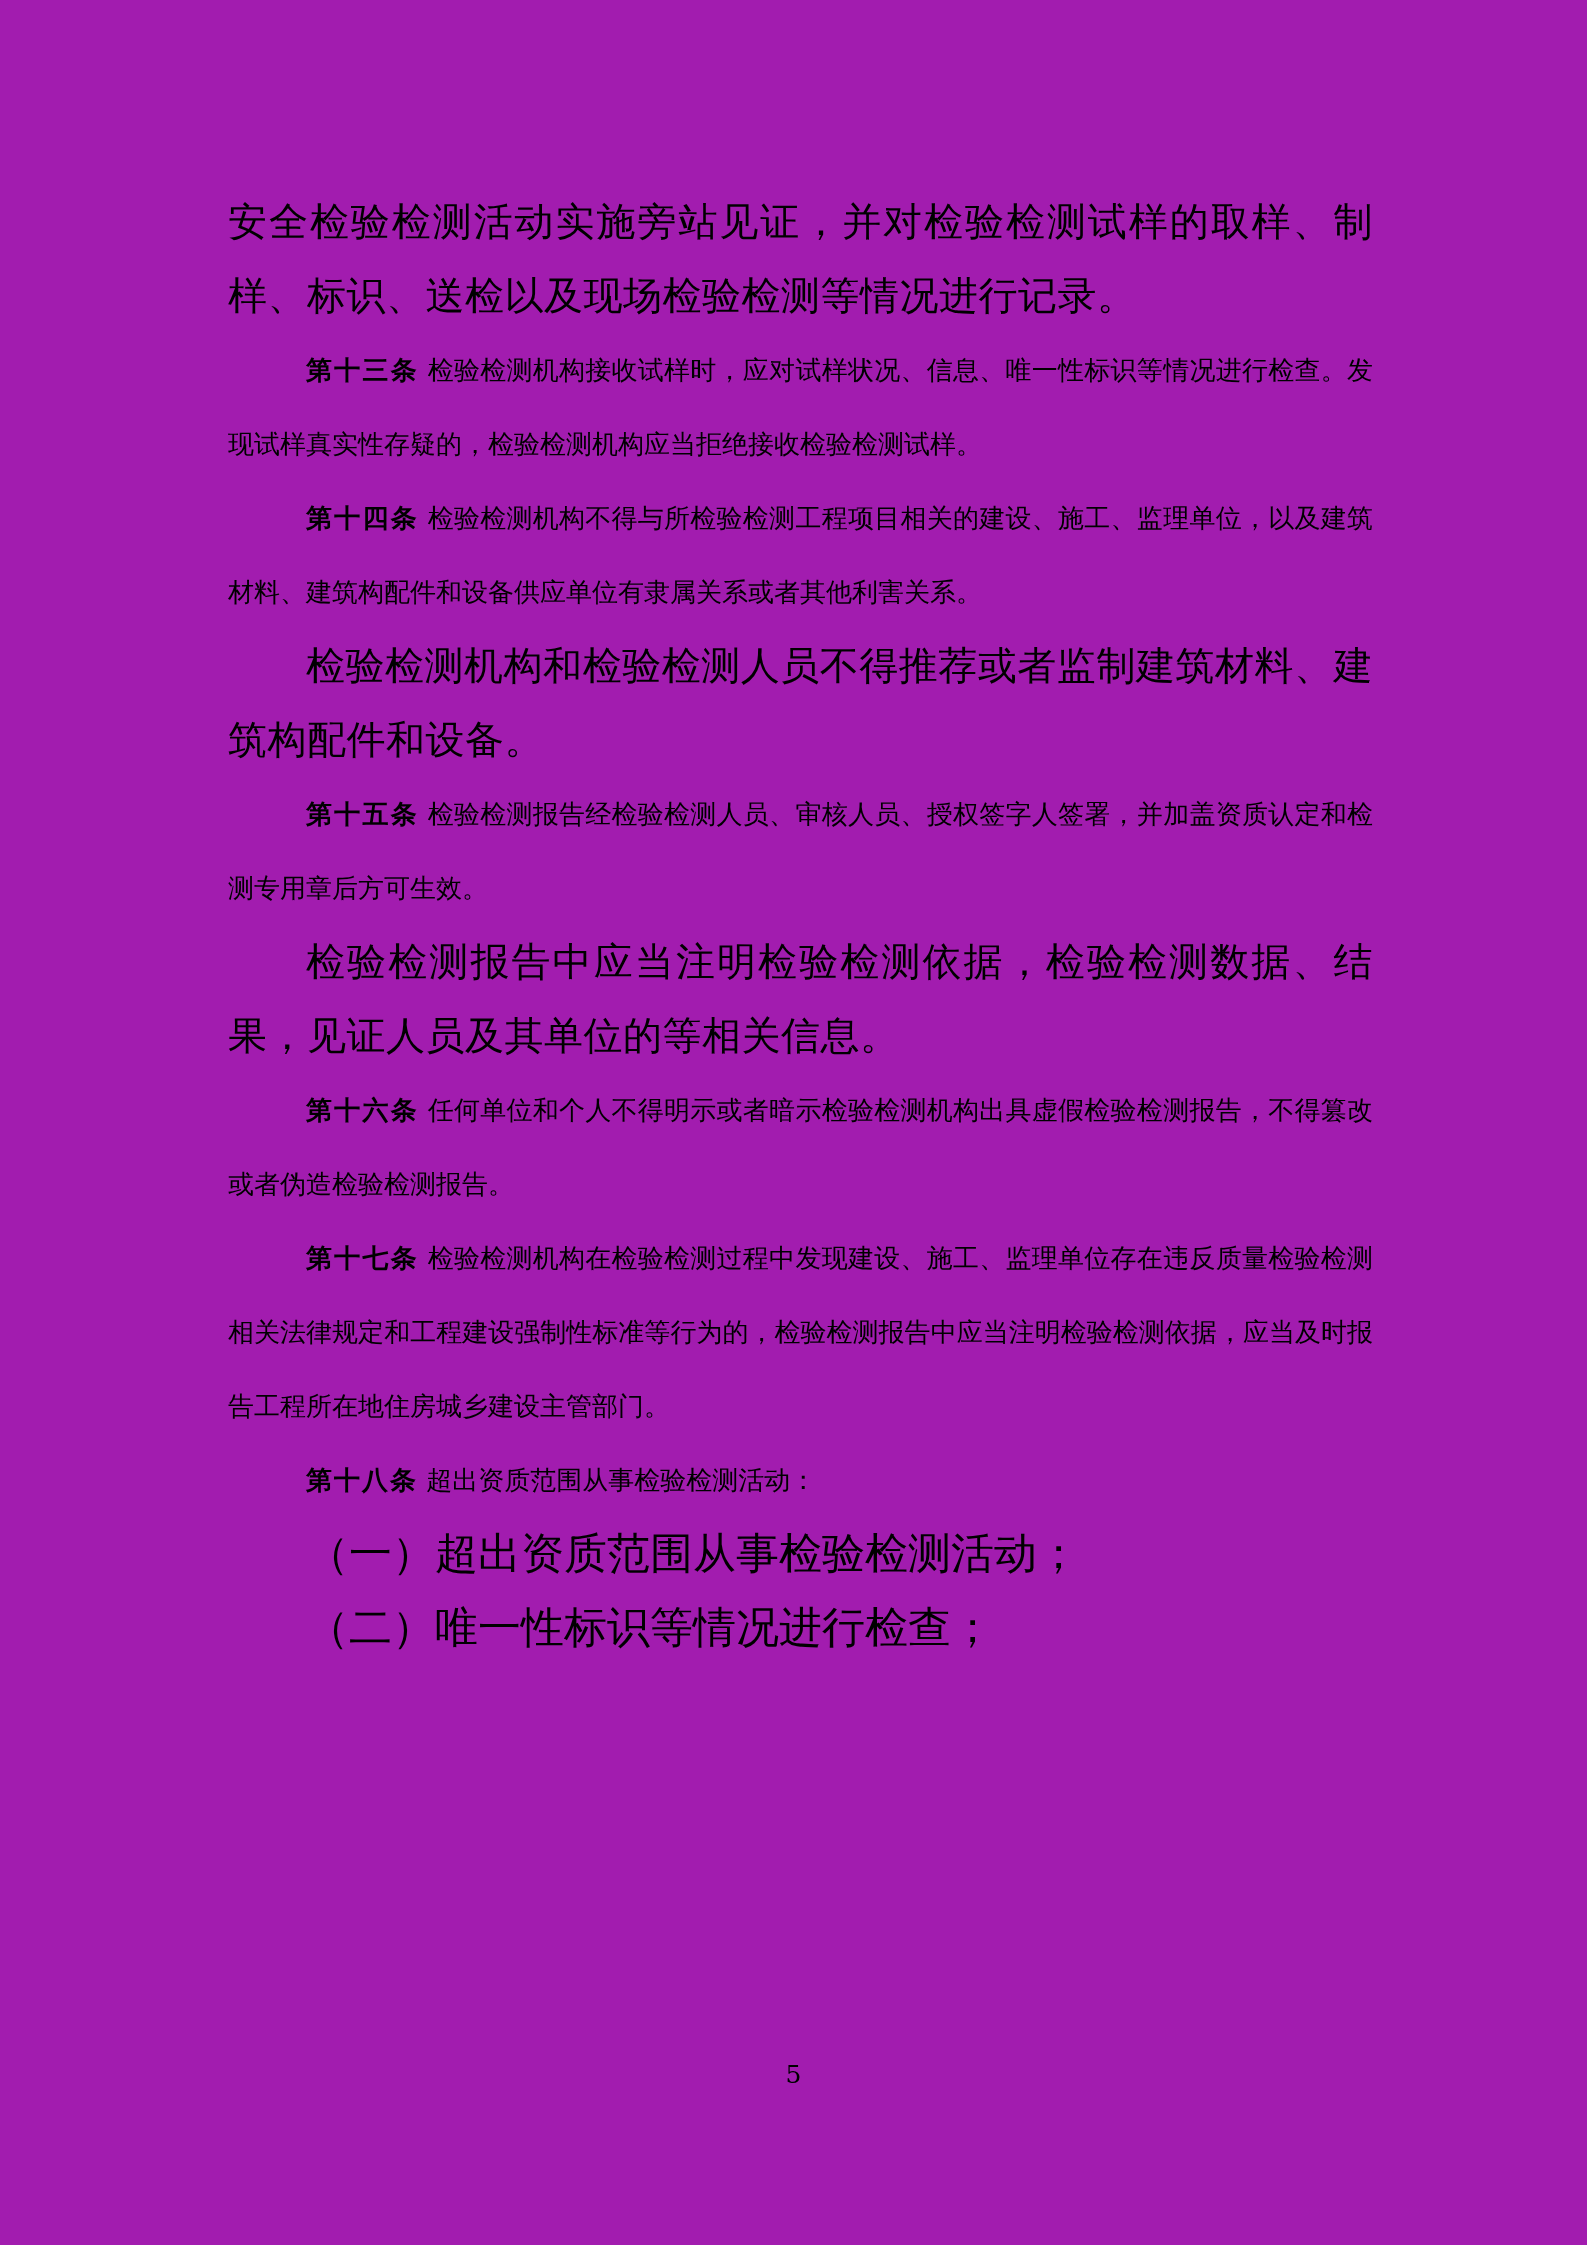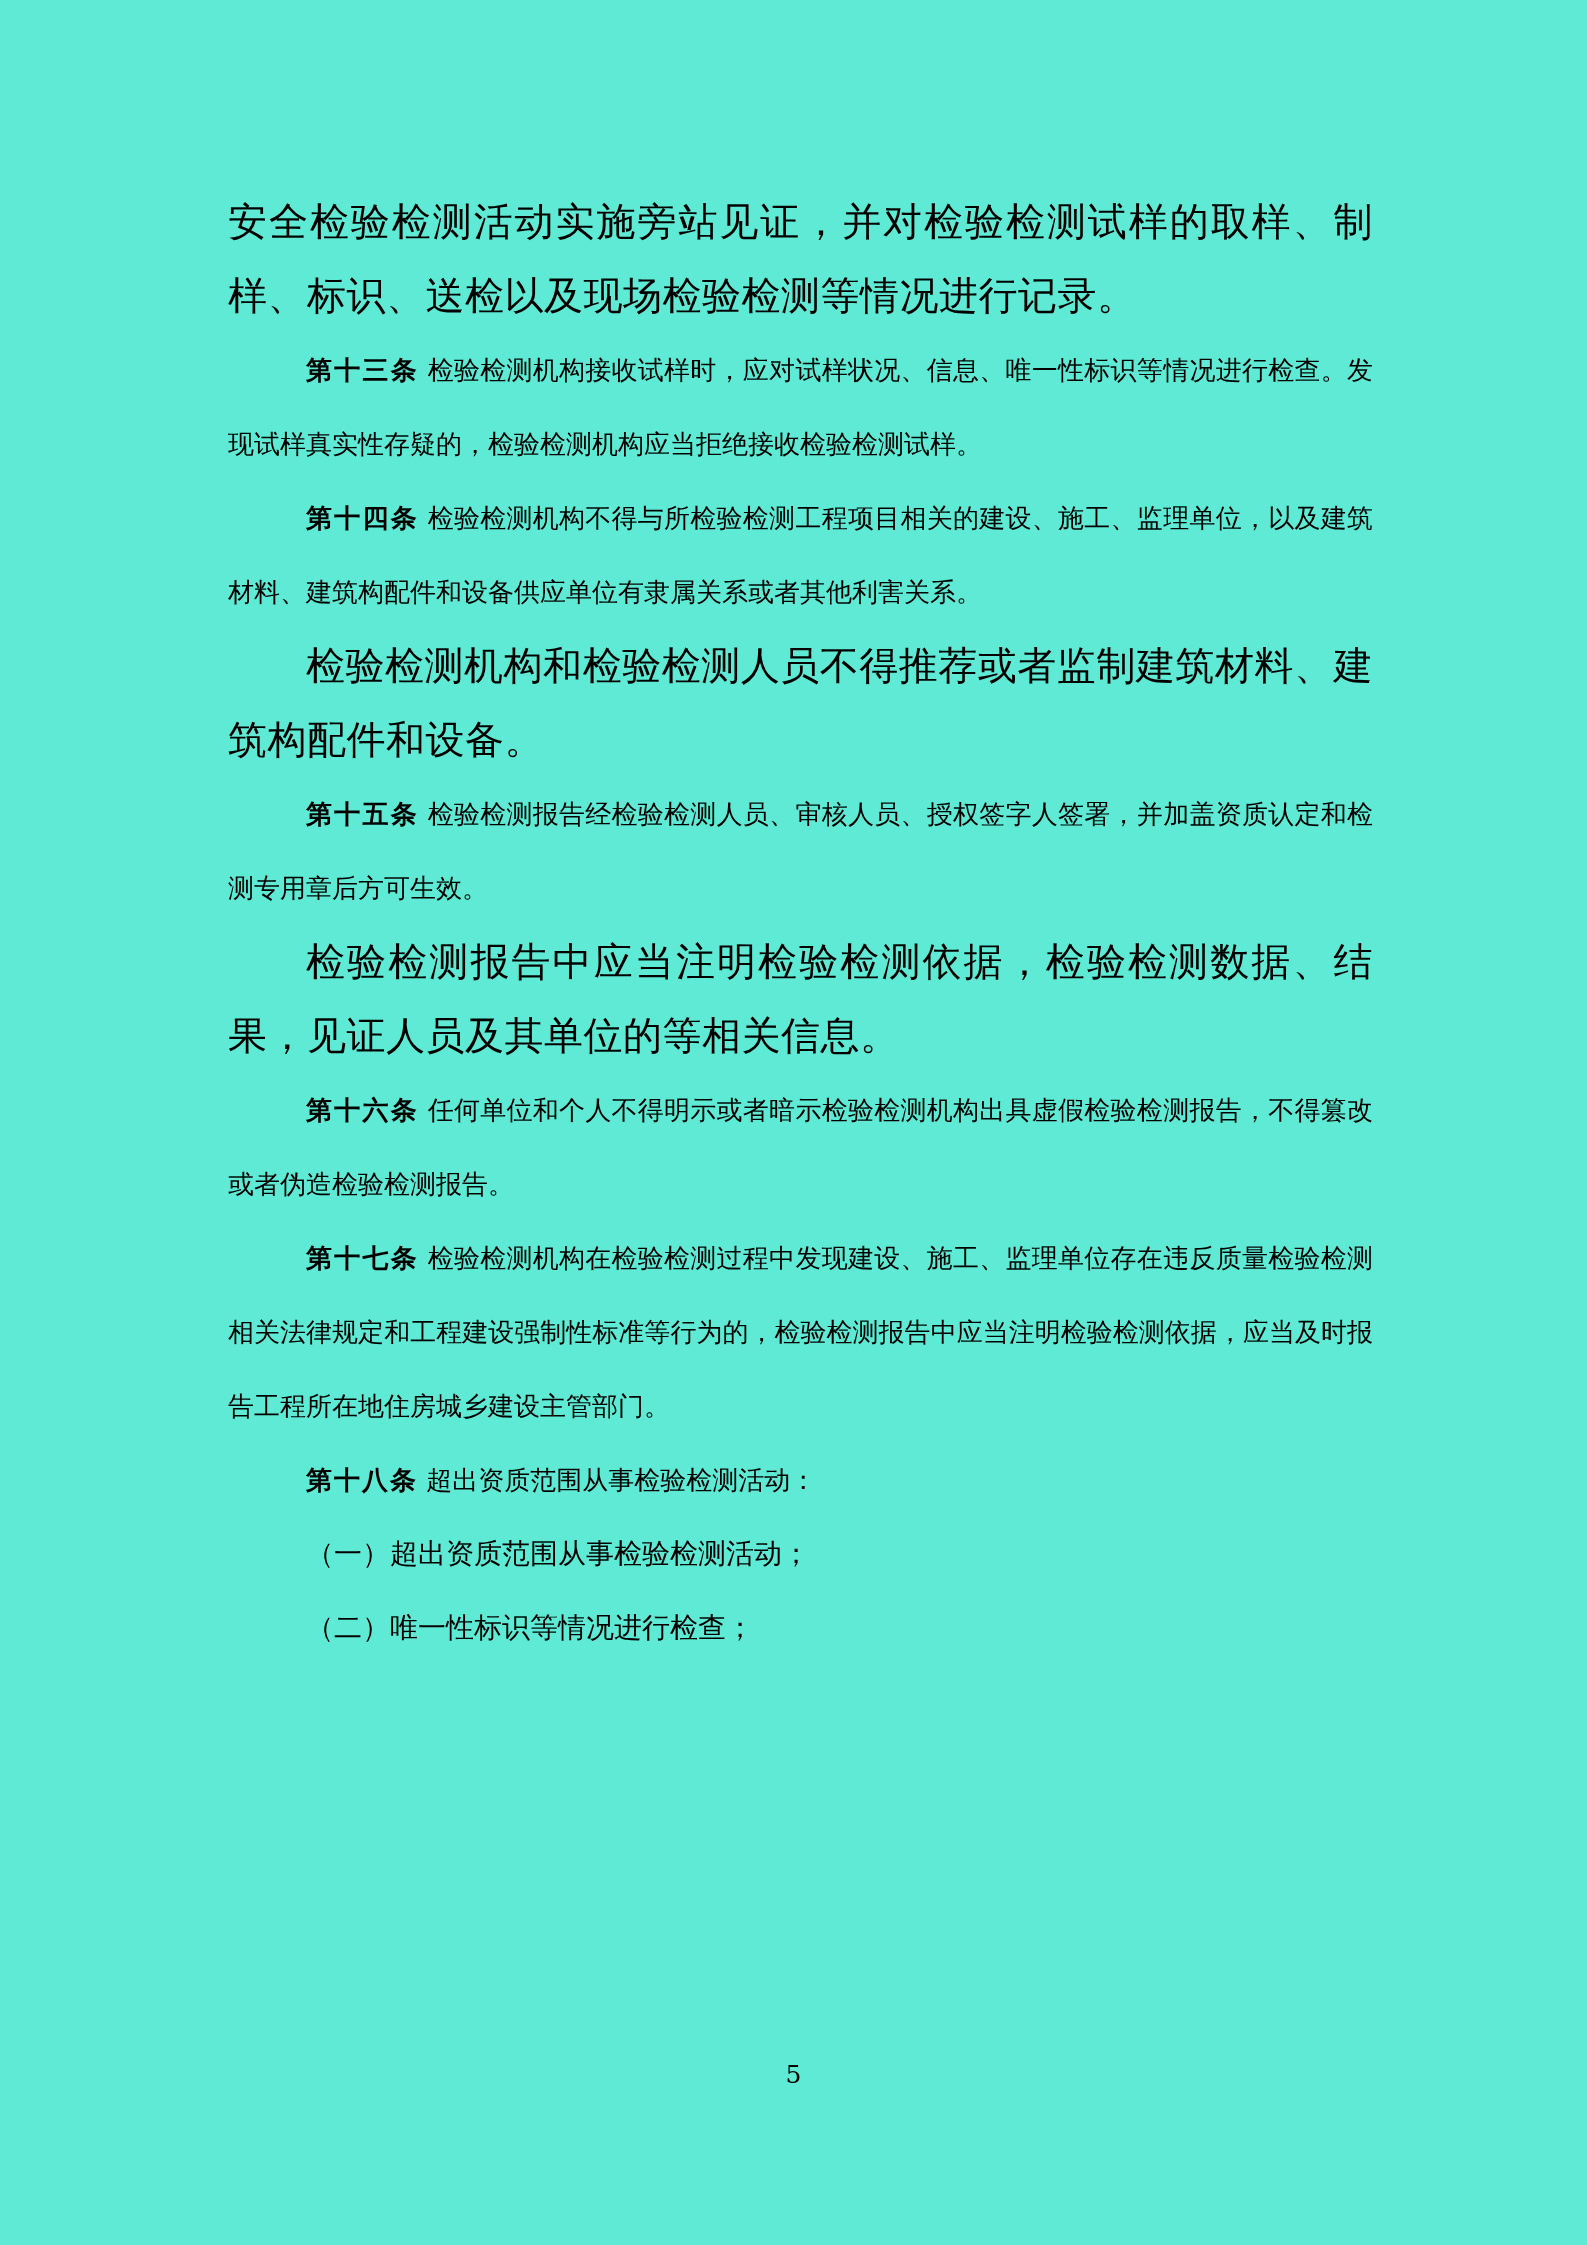--- a/index.html
+++ b/index.html
@@ -8,21 +8,21 @@
     background: #ffffff;
   }
   body {
     font-family: "DejaVu Serif", "Liberation Serif", serif;
     color: #000000;
   }
   .page {
     position: relative;
     width: 1587px;
     height: 2245px;
-    background: #5eead4;
+    background: #a21caf;
     box-sizing: border-box;
     overflow: hidden;
   }
   .content {
     position: absolute;
     left: 228px;
     top: 185px;
     width: 1145px;
   }
   .para {
@@ -46,25 +46,26 @@
     text-indent: 78px;
     white-space: pre-wrap;
     word-break: break-all;
     margin: 0;
   }
   .article .label {
     font-weight: bold;
     letter-spacing: 2px;
   }
   .list-item {
-    font-size: 28px;
+    font-size: 43px;
     line-height: 74px;
     text-indent: 78px;
     margin: 0;
     white-space: pre-wrap;
+    font-family: Liberation Serif, serif;
   }
   .page-number {
     position: absolute;
     left: 0;
     right: 0;
     top: 2060px;
     text-align: center;
     font-size: 25px;
     font-family: "DejaVu Serif", "Liberation Serif", serif;
     color: #000000;

